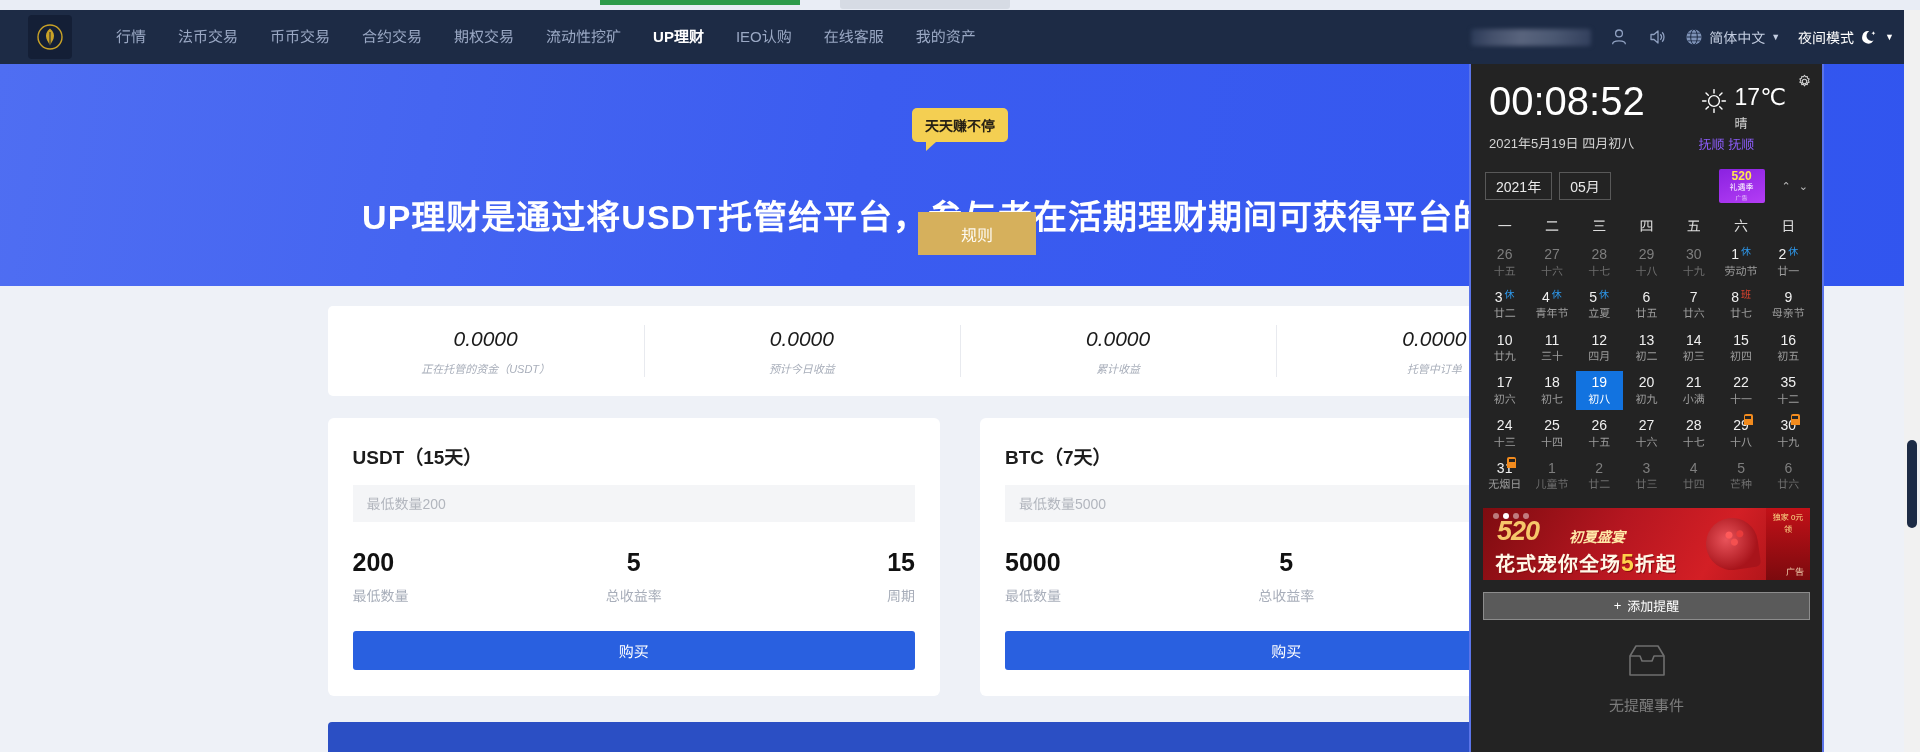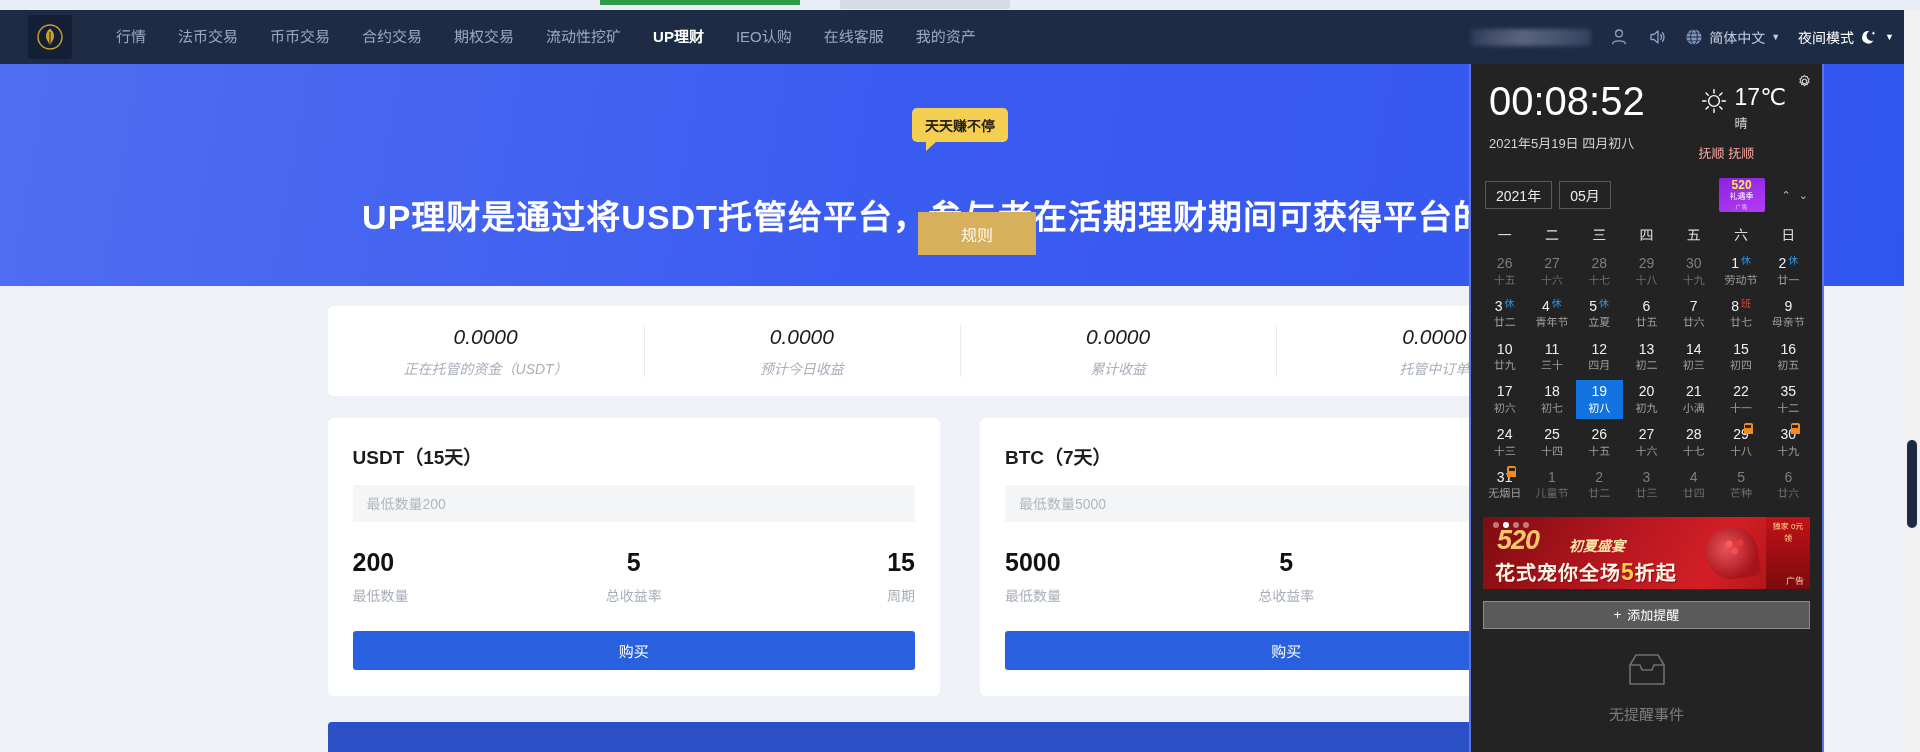--- a/index.html
+++ b/index.html
@@ -97,21 +97,21 @@
     display: flex; align-items: center; font-style: italic;
   }
   .stat {
     flex: 1 1 0; text-align: center; position: relative;
   }
   .stat + .stat::before {
     content: ""; position: absolute; left: 0; top: 50%;
     transform: translateY(-50%); width: 1px; height: 52px; background: #e8eaef;
   }
   .stat-value { font-size: 21px; color: #1a1a1a; font-weight: 500; margin-bottom: 9px; }
-  .stat-label { font-size: 14px; color: #a8aeba; }
+  .stat-label { font-size: 11px; color: #a8aeba; }
 
   .cards-row { display: flex; gap: 40px; margin-top: 22px; }
   .product-card {
     flex: 1 1 0; background: #ffffff; border-radius: 6px; padding: 24px 25px 26px;
   }
   .product-title { font-size: 19px; font-weight: bold; color: #1c1c1c; margin-bottom: 16px; }
   .qty-input {
     width: 100%; height: 37px; background: #f4f5f7; border: none;
     padding: 0 14px; font-size: 14px; color: #737373;
     font-family: "Liberation Sans", sans-serif;
@@ -143,21 +143,21 @@
     font-size: 13px; overflow: hidden;
   }
   .widget-top { position: relative; padding: 16px 18px 12px; display: flex; align-items: flex-start; }
   .clock-block { flex: 0 0 auto; }
   .clock-time { font-size: 40px; font-weight: 300; letter-spacing: 0px; color: #ffffff; line-height: 1.05; }
   .clock-date { font-size: 13px; color: #d4d4d4; margin-top: 11px; }
   .weather-block { margin-left: auto; margin-right: 18px; text-align: left; padding-top: 6px; }
   .weather-row { display: flex; align-items: flex-start; gap: 6px; }
   .weather-temp { font-size: 23px; color: #ffffff; line-height: 1; }
   .weather-desc { font-size: 13px; color: #d4d4d4; margin-top: 4px; }
-  .weather-loc { font-size: 13px; color: #fca5a5; margin-top: 11px; }
+  .weather-loc { font-size: 13px; color: #8b5cf6; margin-top: 2px; }
   .gear { position: absolute; top: 10px; right: 10px; cursor: pointer; color: #cfcfcf; }
 
   .cal-header { display: flex; align-items: center; padding: 4px 14px 6px; gap: 7px; }
   .sel-box {
     border: 1px solid #585858; padding: 3px 10px; font-size: 14px; color: #eaeaea;
     cursor: pointer;
   }
   .cal-ad {
     margin-left: auto; width: 46px; height: 34px; border-radius: 2px;
     background: linear-gradient(160deg,#8a22e0,#b43df5);

